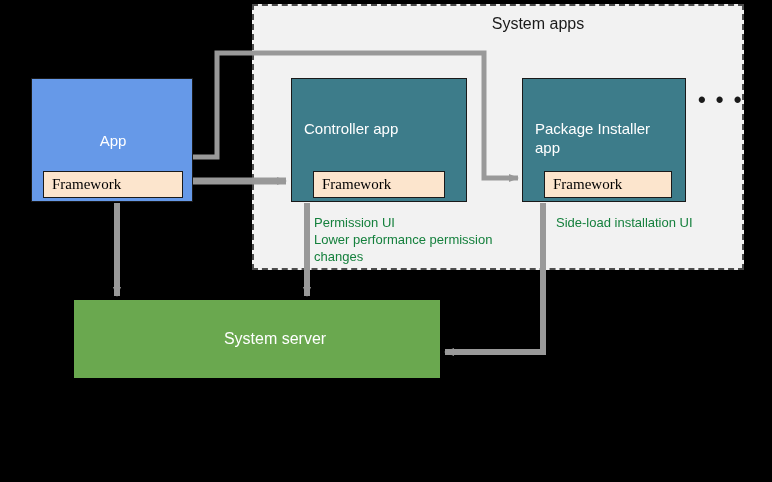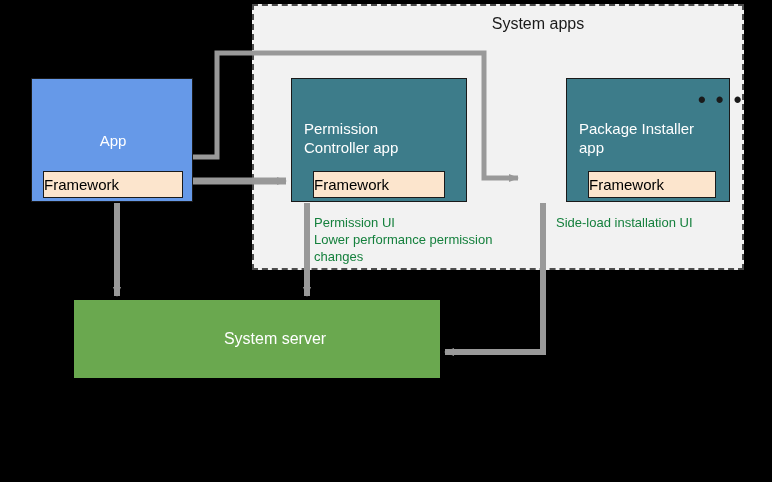--- a/index.html
+++ b/index.html
@@ -51,21 +51,20 @@
   }
   #permission-box {
     left: 291px; top: 78px;
     width: 176px; height: 124px;
     background: #3d7c8a;
   }
   #installer-box {
     left: 522px; top: 78px;
     width: 164px; height: 124px;
     background: #3d7c8a;
-    margin-left: 44px;
   }
   .box-title {
     position: absolute;
     color: #ffffff;
     font-size: 15px;
     line-height: 19px;
   }
   #app-title {
     left: 0; top: 52px;
     width: 162px;
@@ -85,20 +84,22 @@
   
   .framework-box {
     position: absolute;
     background: #fce5cd;
     border: 1px solid #1a1a1a;
     color: #000000;
     font-size: 15px;
     display: flex;
     align-items: center;
     box-sizing: border-box;
+    padding-left: 8px;
+    font-family: Liberation Serif, serif;
   }
   #app-framework   { left: 11px; top: 92px;  width: 140px; height: 27px; }
   #perm-framework  { left: 21px; top: 92px;  width: 132px; height: 27px; }
   #inst-framework  { left: 21px; top: 92px;  width: 128px; height: 27px; }
 
   
   #system-server {
     left: 74px; top: 300px;
     width: 366px; height: 78px;
     background: #6aa84f;
@@ -167,21 +168,20 @@
   </g>
 </svg>
 
 <div class="abs app-box" id="app-box">
   <div class="box-title" id="app-title">App</div>
   <div class="framework-box" id="app-framework">Framework</div>
 </div>
 
 <div class="abs app-box" id="permission-box">
   <div class="box-title" id="permission-title">
-    <div>Permission</div>
     <div>Controller app</div>
   </div>
   <div class="framework-box" id="perm-framework">Framework</div>
 </div>
 
 <div class="abs app-box" id="installer-box">
   <div class="box-title" id="installer-title">
     <div>Package Installer</div>
     <div>app</div>
   </div>

